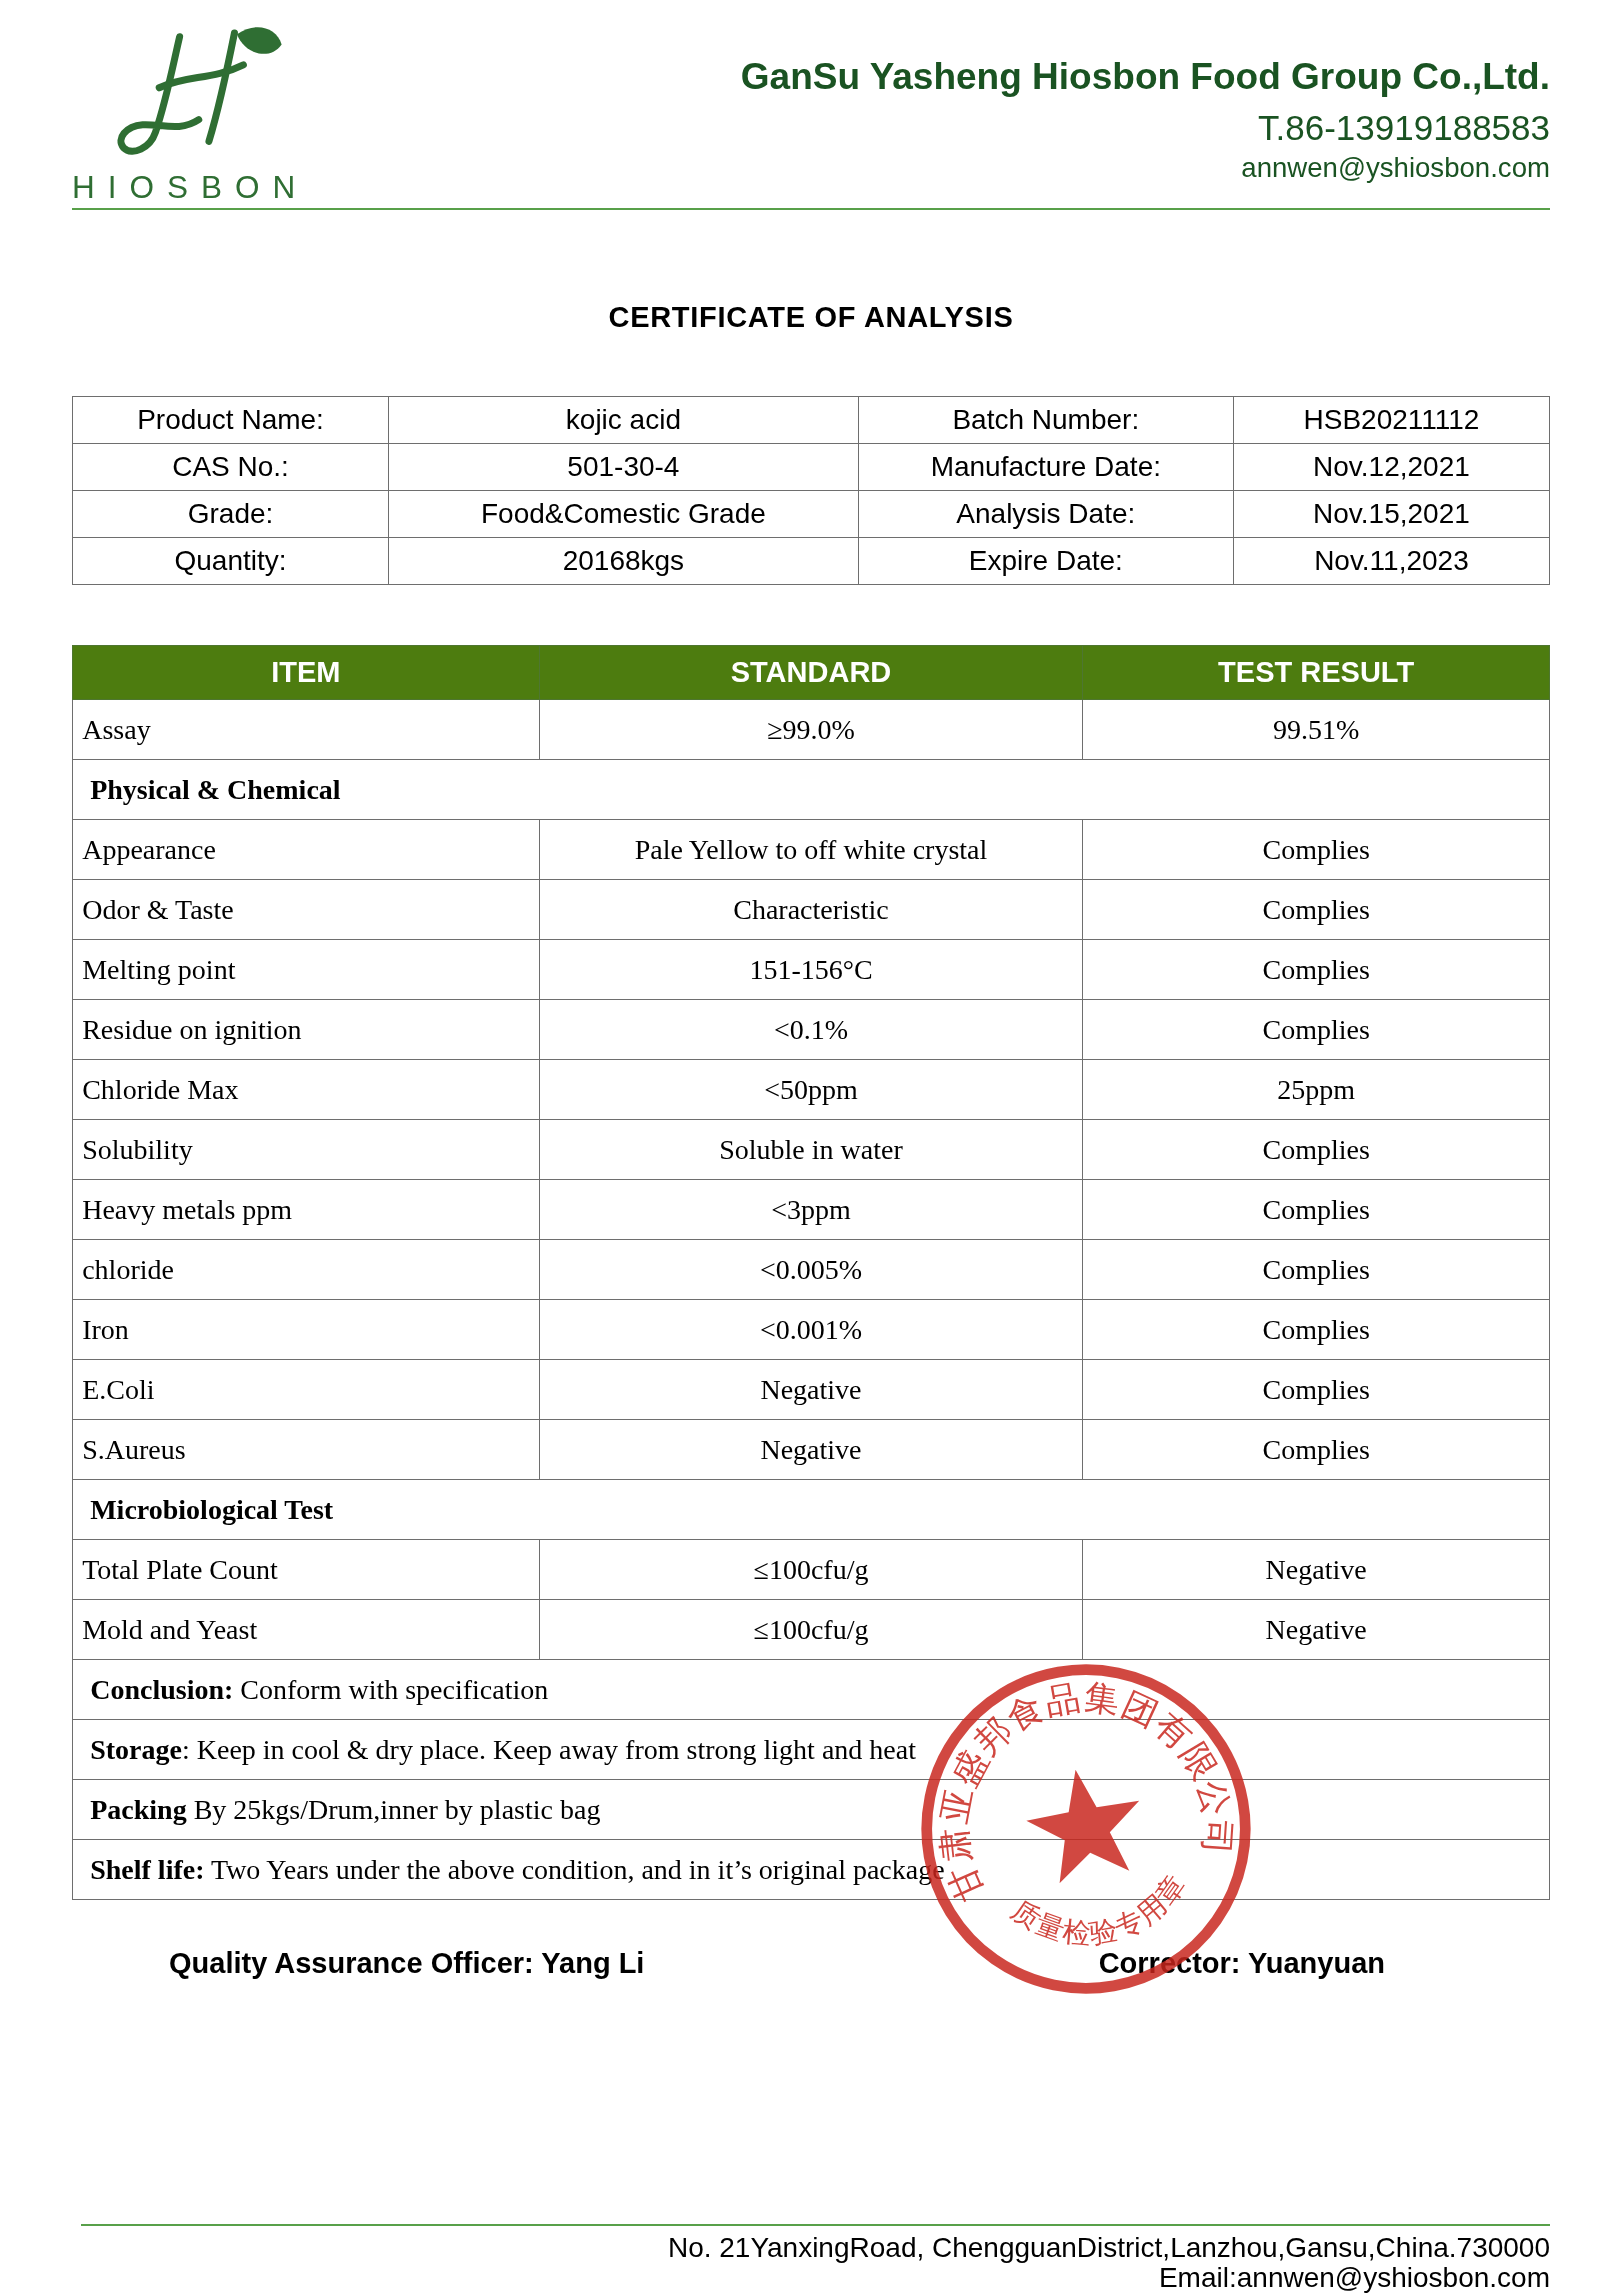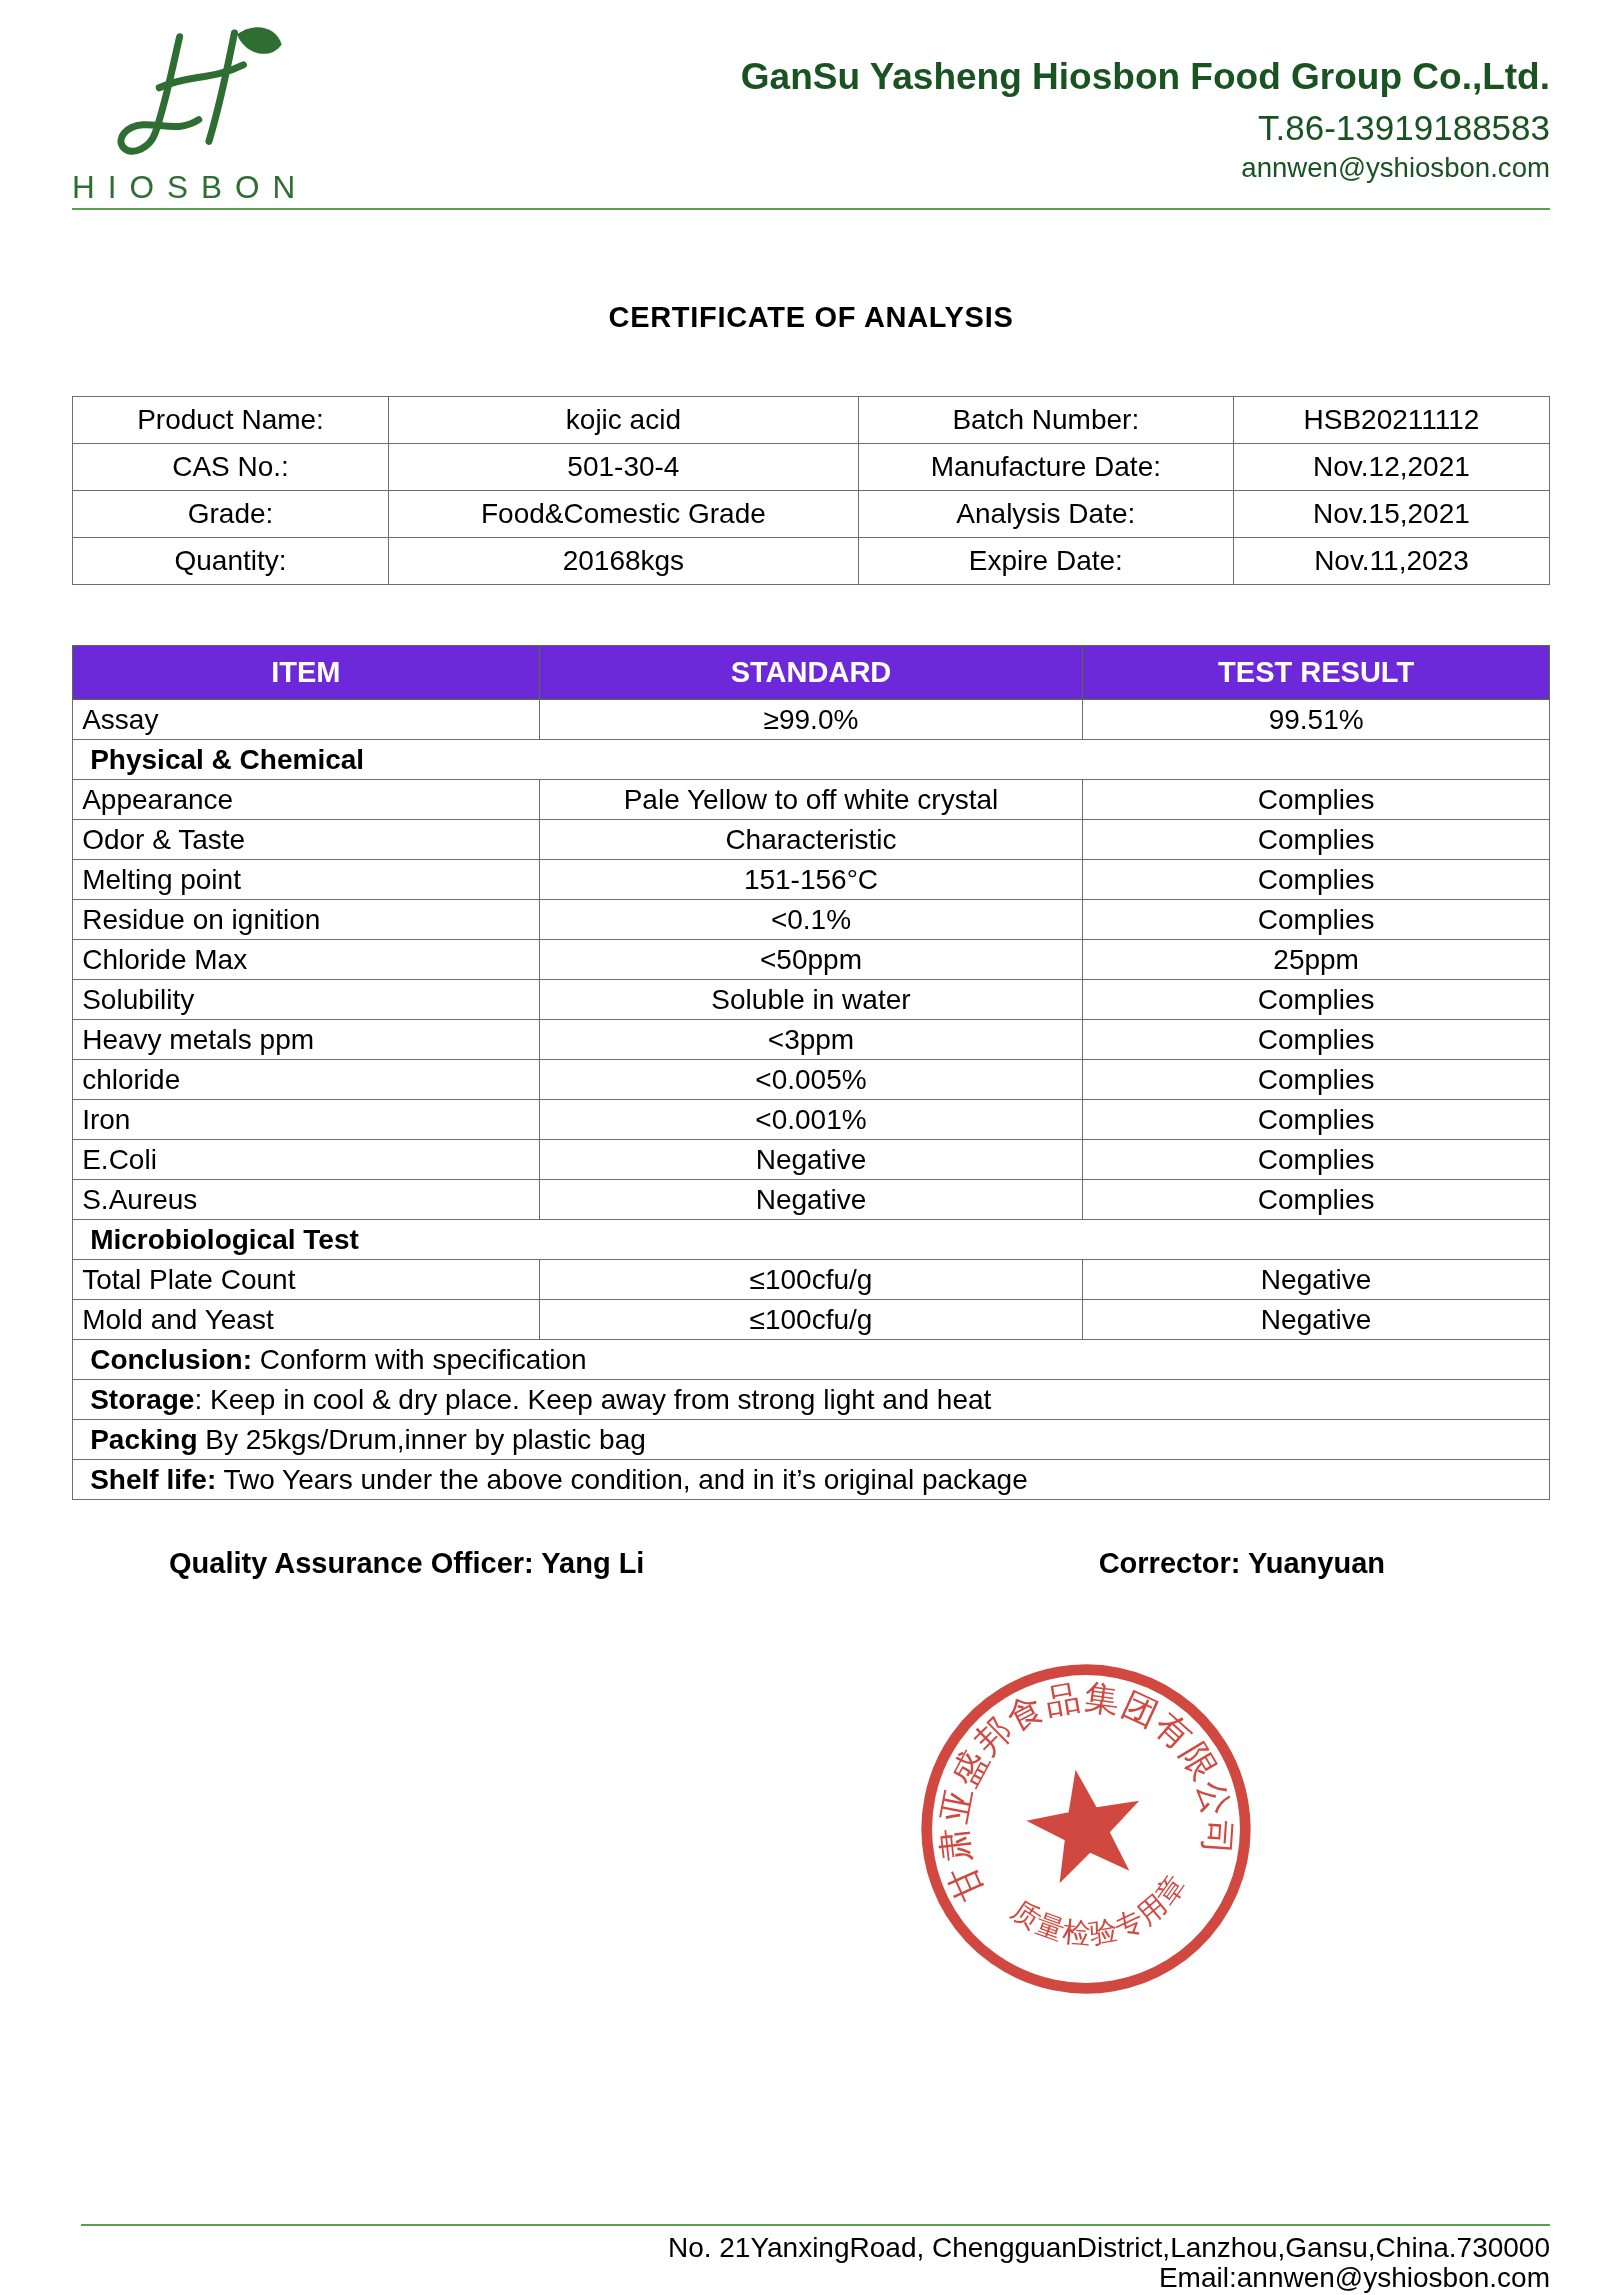--- a/index.html
+++ b/index.html
@@ -30,27 +30,27 @@
   .info-table { margin-top:62px; font-size:28px; }
   .info-table td { border:1.3px solid #6e6e6e; height:47px; text-align:center; padding:0 6.6px; }
   .info-table .cl1 { width:21.4%; }
   .info-table .cl2 { width:31.8%; }
   .info-table .cl3 { width:25.4%; }
   .info-table .cl4 { width:21.4%; }
 
   
   .main-table { margin-top:60px; font-size:28px; }
   .main-table th {
-    background:#6d28d9; color:#ffffff; font-weight:bold; font-size:29px;
+    background:#4d7c0f; color:#ffffff; font-weight:bold; font-size:29px;
     height:54px; border:1.3px solid #4e7630; text-align:center;
   }
   .main-table th.w1 { width:31.6%; }
   .main-table th.w2 { width:36.8%; }
   .main-table th.w3 { width:31.6%; }
-  .main-table td { border:1.3px solid #6e6e6e; height:40px; padding:1.3px 9.2px; }
+  .main-table td { border:1.3px solid #6e6e6e; height:60px; padding:1.3px 9.2px;font-family:Liberation Serif, serif; }
   .main-table td.c { text-align:center; }
   .main-table td.l { text-align:left; }
   .b { font-weight:bold;margin-left:8px; }
 
   
   .signatures { display:flex; justify-content:space-between; margin-top:47px; padding:0 165px 0 97px; font-size:29px; font-weight:bold; }
 
   
   .stamp { position:absolute; left:912px; top:1655px; width:348px; height:348px; opacity:0.84; pointer-events:none; }
 

